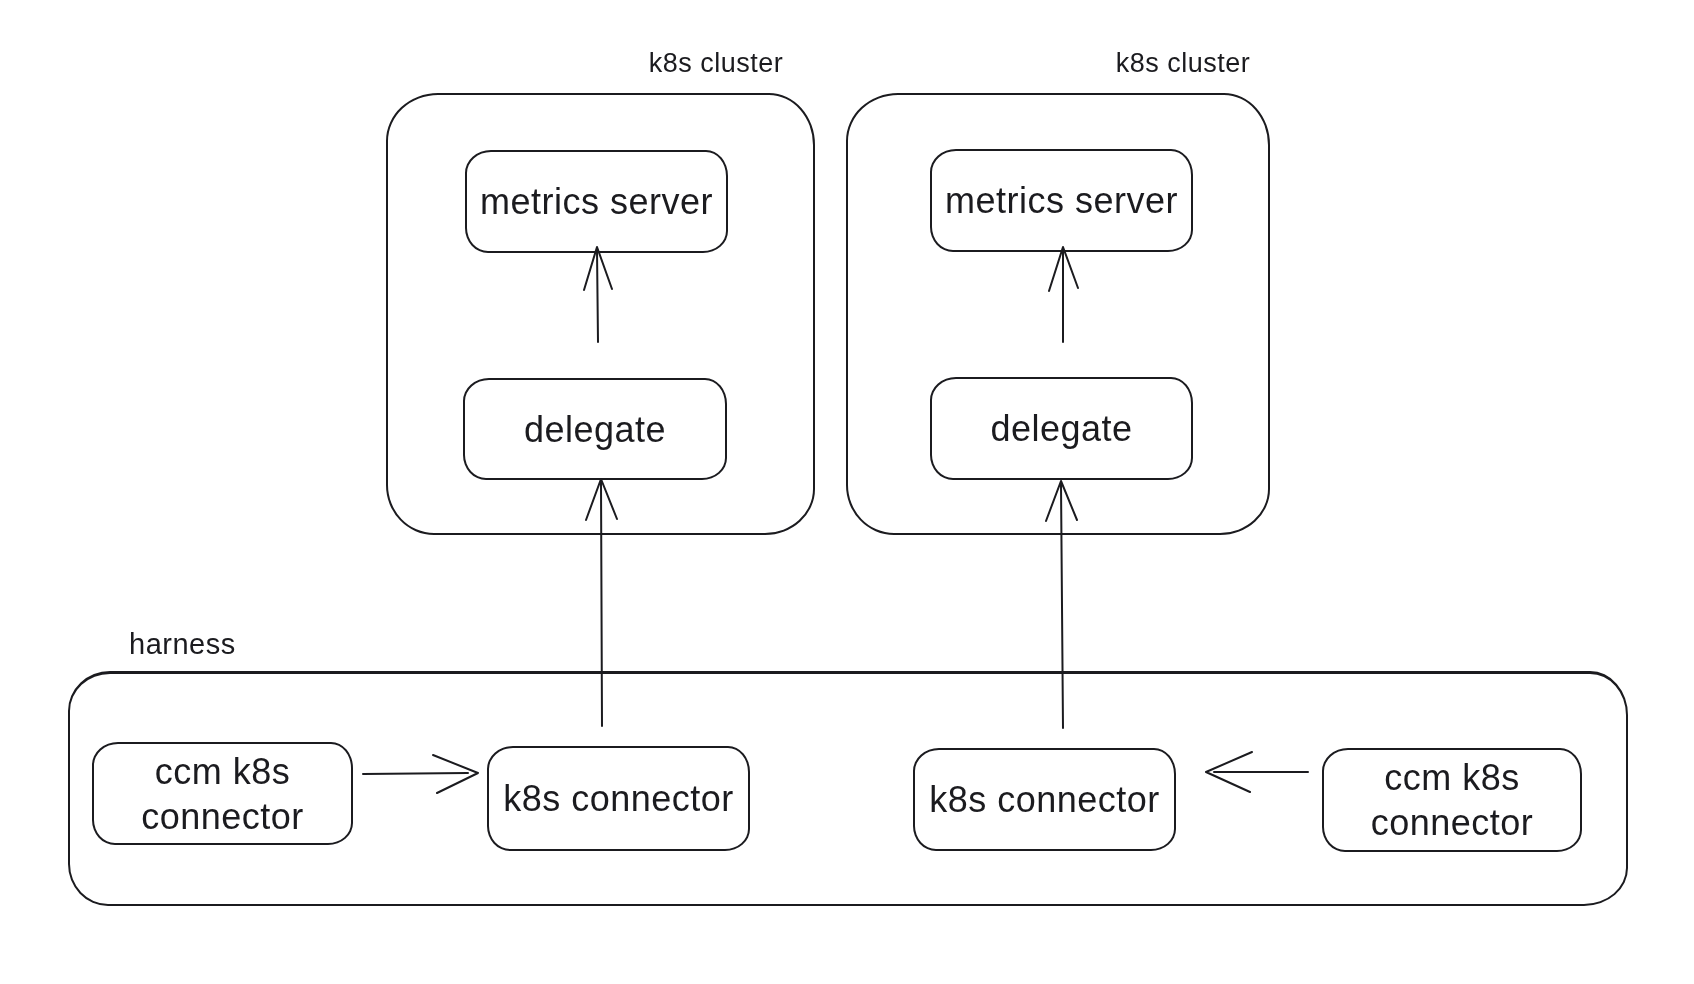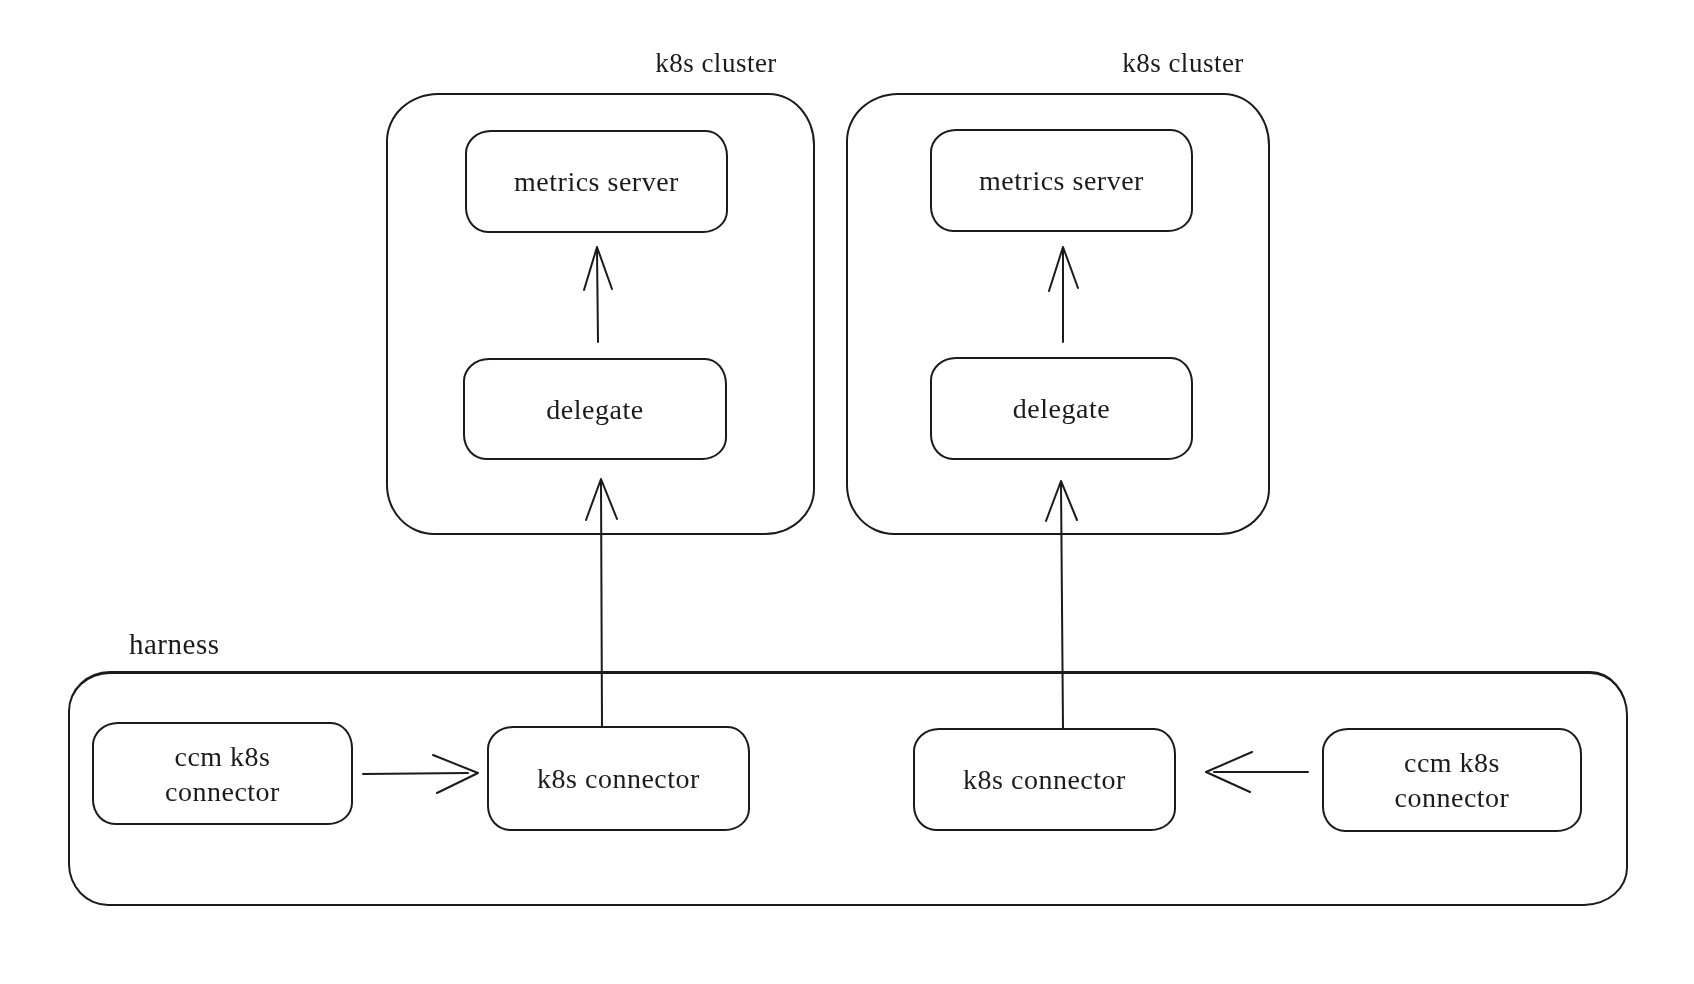--- a/index.html
+++ b/index.html
@@ -5,21 +5,21 @@
   html, body {
     margin: 0;
     padding: 0;
     background: #ffffff;
   }
   .canvas {
     position: relative;
     width: 1694px;
     height: 984px;
     background: #ffffff;
-    font-family: Liberation Serif, serif;
+    font-family: Liberation Sans, sans-serif;
     color: #1b1b1f;
     overflow: hidden;
   }
   .node {
     position: absolute;
     border: 2.4px solid #1b1b1f;
     background: #ffffff;
     display: flex;
     flex-direction: column;
     align-items: center;
@@ -36,22 +36,23 @@
   }
   .cluster {
     border-radius: 52px 46px 50px 48px / 48px 52px 46px 50px;
   }
   .harness-box {
     border-radius: 42px 38px 44px 40px / 40px 44px 38px 42px;
     border-top-width: 3px;
   }
   .inner-node {
     border-radius: 26px 22px 25px 23px / 23px 26px 22px 25px;
-    font-size: 28px;
+    font-size: 36px;
     letter-spacing: 0.5px;
+    margin-top: 20px;
   }
   .label {
     position: absolute;
     font-size: 27px;
     letter-spacing: 0.5px;
     white-space: nowrap;
   }
   .label-center {
     transform: translateX(-50%);
   }

